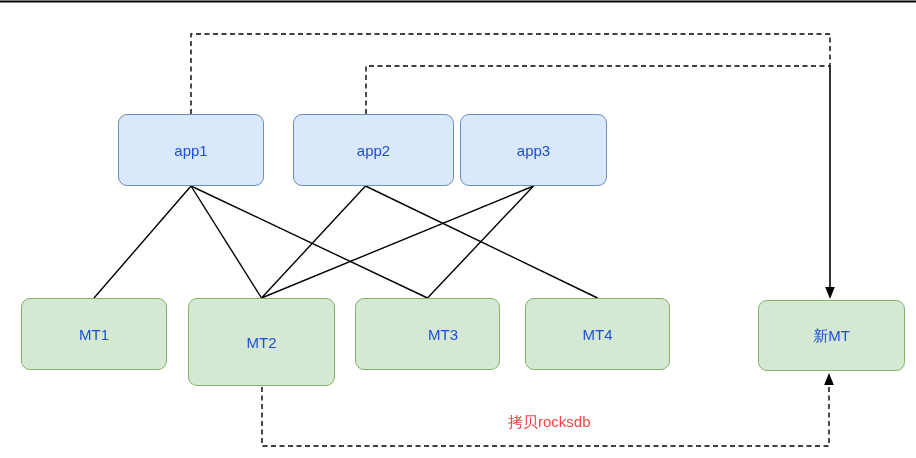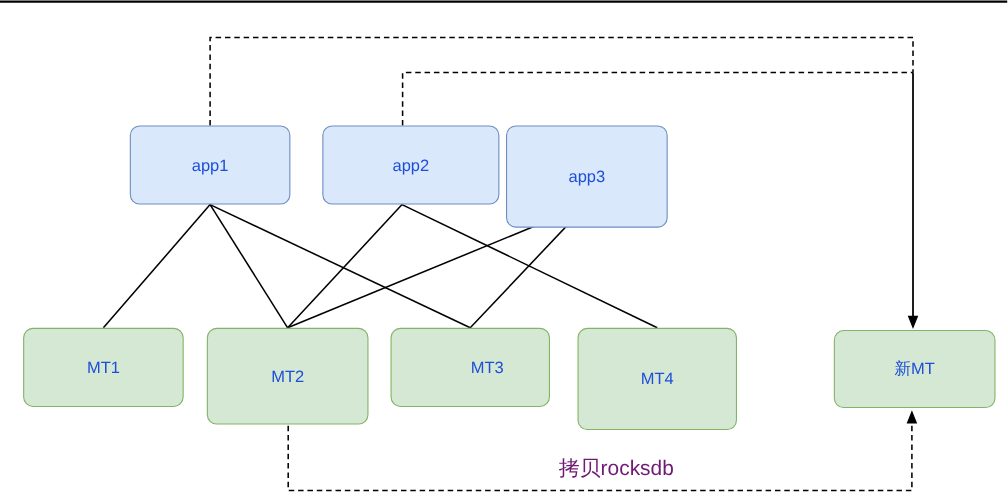--- a/index.html
+++ b/index.html
@@ -23,21 +23,21 @@
   .node.app{
     background:#dae8fc;
     border:1.3px solid #6c8ebf;
   }
   .node.mt{
     background:#d5e8d4;
     border:1.3px solid #82b366;
   }
   .edge-label{
     position:absolute;
-    font-size:19px;color:#701a75;
+    font-size:15px;color:#ef4444;
     white-space:nowrap;
   }
 </style>
 </head>
 <body>
 
 <div class="canvas">
 
   <svg class="edges" width="916" height="458" viewBox="0 0 916 458">
 
@@ -61,34 +61,34 @@
     <path d="M262,370 L262,446 L829,446 L829,382" fill="none" stroke="#000000" stroke-width="1.4" stroke-dasharray="5,3.5"></path>
     <polygon points="829,373 824.2,385 833.8,385" fill="#000000"></polygon>
   </svg>
 
   <div class="node app" style="left:118px;top:114px;width:146px;height:72px;">
     <span>app1</span>
   </div>
   <div class="node app" style="left:293px;top:114px;width:161px;height:72px;">
     <span>app2</span>
   </div>
-  <div class="node app" style="left:460px;top:114px;width:147px;height:93px;">
+  <div class="node app" style="left:460px;top:114px;width:147px;height:72px;">
     <span>app3</span>
   </div>
 
   <div class="node mt" style="left:21px;top:298px;width:146px;height:72px;">
     <span>MT1</span>
   </div>
   <div class="node mt" style="left:188px;top:298px;width:147px;height:88px;">
     <span>MT2</span>
   </div>
   <div class="node mt" style="left:355px;top:298px;width:145px;height:72px;padding-left:31px;">
     <span>MT3</span>
   </div>
-  <div class="node mt" style="left:525px;top:298px;width:145px;height:93px;">
+  <div class="node mt" style="left:525px;top:298px;width:145px;height:72px;">
     <span>MT4</span>
   </div>
 
   <div class="node mt" style="left:758px;top:300px;width:147px;height:71px;">
     <span>新MT</span>
   </div>
 
   <div class="edge-label" style="left:508px;top:413px;">拷贝rocksdb</div>
 
 </div>

